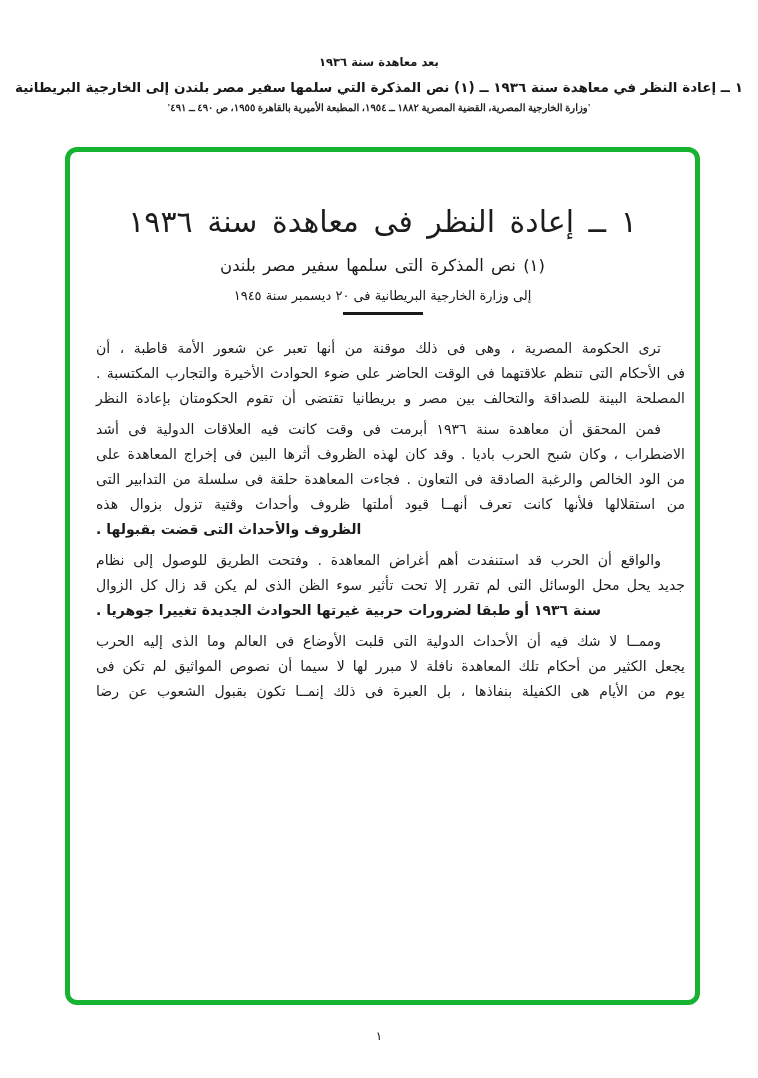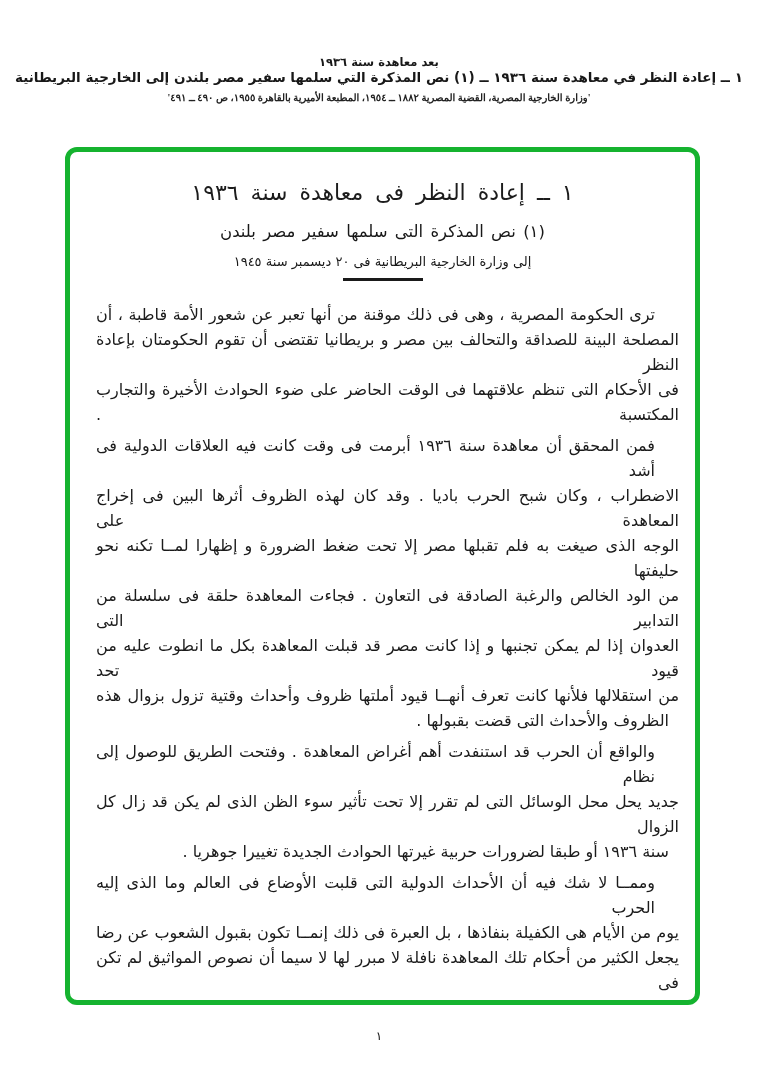--- a/index.html
+++ b/index.html
@@ -20,21 +20,21 @@
   .page-header {
     padding-top: 55px;
     text-align: center;
   }
   .kicker {
     font-size: 11.5px;
     font-weight: bold;
     letter-spacing: .2px;
   }
   .headline {
-    margin-top: 0;
+    margin-top: 10px;
     font-size: 13.5px;
     font-weight: bold;
     white-space: nowrap;
   }
   .citation {
     margin-top: 7px;
     font-size: 10px;
     font-weight: bold;
     white-space: nowrap;
     color: #222;
@@ -45,58 +45,59 @@
   .scan-frame {
     position: absolute;
     left: 65px; top: 147px;
     width: 635px; height: 858px;
     border: 5px solid #15b32f;
     border-radius: 12px;
     background: #ffffff;
     text-align: center;
   }
   .doc-title {
-    margin-top: 28px;
-    font-size: 22px;
+    margin-top: 52px;
+    font-size: 30px;
     word-spacing: 5px;
     color: #1c1c1c;
   }
   .doc-subtitle {
     margin-top: 17px;
     font-size: 16.5px;
     word-spacing: 2px;
   }
   .doc-dateline {
     margin-top: 13px;
     font-size: 13px;
   }
   .dateline-rule {
     width: 80px; height: 3px;
     background: #1a1a1a;
     margin: 9px auto 0 auto;
   }
 
   
   .doc-body {
-    margin: 21px 16px 0 26px;
+    margin: 21px 10px 0 26px;
     text-align: right;
-    font-size: 16px;
+    font-size: 14px;
     line-height: 25px;
     color: #1b1b1b;
   }
   .para { margin-bottom: 6px; }
   .line { display: block; }
   .line.j {
     text-align: justify;
     text-align-last: justify;
   }
   .line.first { padding-right: 24px; }
   .line.open {
-    text-align: right;
+    text-align: left;
     padding-right: 10px;
+    font-weight: bold;
   }
 
   
   .page-footer {
     position: absolute;
     left: 0; bottom: 34px;
     width: 100%;
     text-align: center;
   }
   .page-number { font-size: 12px; color: #111; }
@@ -115,44 +116,42 @@
   <div class="scan-frame">
     <div class="doc-title">١ ــ إعادة النظر فى معاهدة سنة ١٩٣٦</div>
     <div class="doc-subtitle">(١) نص المذكرة التى سلمها سفير مصر بلندن</div>
     <div class="doc-dateline">إلى وزارة الخارجية البريطانية فى ٢٠ ديسمبر سنة ١٩٤٥</div>
     <div class="dateline-rule"></div>
 
     <div class="doc-body">
 
       <p class="para">
         <span class="line j first">ترى الحكومة المصرية ، وهى فى ذلك موقنة من أنها تعبر عن شعور الأمة قاطبة ، أن</span>
+        <span class="line j">فى الأحكام التى تنظم علاقتهما فى الوقت الحاضر على ضوء الحوادث الأخيرة والتجارب المكتسبة .</span>
         <span class="line j">المصلحة البينة للصداقة والتحالف بين مصر و بريطانيا تقتضى أن تقوم الحكومتان بإعادة النظر</span>
-        <span class="line j">فى الأحكام التى تنظم علاقتهما فى الوقت الحاضر على ضوء الحوادث الأخيرة والتجارب المكتسبة .</span>
       </p>
 
       <p class="para">
         <span class="line j first">فمن المحقق أن معاهدة سنة ١٩٣٦ أبرمت فى وقت كانت فيه العلاقات الدولية فى أشد</span>
         <span class="line j">الاضطراب ، وكان شبح الحرب باديا . وقد كان لهذه الظروف أثرها البين فى إخراج المعاهدة على</span>
-        <span class="line j">الوجه الذى صيغت به فلم تقبلها مصر إلا تحت ضغط الضرورة و إظهارا لمــا تكنه نحو حليفتها</span>
         <span class="line j">من الود الخالص والرغبة الصادقة فى التعاون .  فجاءت المعاهدة حلقة فى سلسلة من التدابير التى</span>
-        <span class="line j">العدوان إذا لم يمكن تجنبها و إذا كانت مصر قد قبلت المعاهدة بكل ما انطوت عليه من قيود تحد</span>
         <span class="line j">من استقلالها فلأنها كانت تعرف أنهــا قيود أملتها ظروف وأحداث وقتية تزول بزوال هذه</span>
         <span class="line open">الظروف والأحداث التى قضت بقبولها .</span>
       </p>
 
       <p class="para">
         <span class="line j first">والواقع أن الحرب قد استنفدت أهم أغراض المعاهدة . وفتحت الطريق للوصول إلى نظام</span>
         <span class="line j">جديد يحل محل الوسائل التى لم تقرر إلا تحت تأثير سوء الظن الذى لم يكن قد زال كل الزوال</span>
         <span class="line open">سنة ١٩٣٦ أو طبقا لضرورات حربية غيرتها الحوادث الجديدة تغييرا جوهريا .</span>
       </p>
 
       <p class="para">
         <span class="line j first">وممــا لا شك فيه أن الأحداث الدولية التى قلبت الأوضاع فى العالم وما الذى إليه الحرب</span>
+        <span class="line j">يجعل الكثير من أحكام تلك المعاهدة نافلة لا مبرر لها لا سيما أن نصوص المواثيق لم تكن فى</span>
         <span class="line j">يوم من الأيام هى الكفيلة بنفاذها ، بل العبرة فى ذلك إنمــا تكون بقبول الشعوب عن رضا</span>
-        <span class="line j">يجعل الكثير من أحكام تلك المعاهدة نافلة لا مبرر لها لا سيما أن نصوص المواثيق لم تكن فى</span>
       </p>
 
     </div>
   </div>
 
   <div class="page-footer">
     <span class="page-number">١</span>
   </div>
 
 </div>

